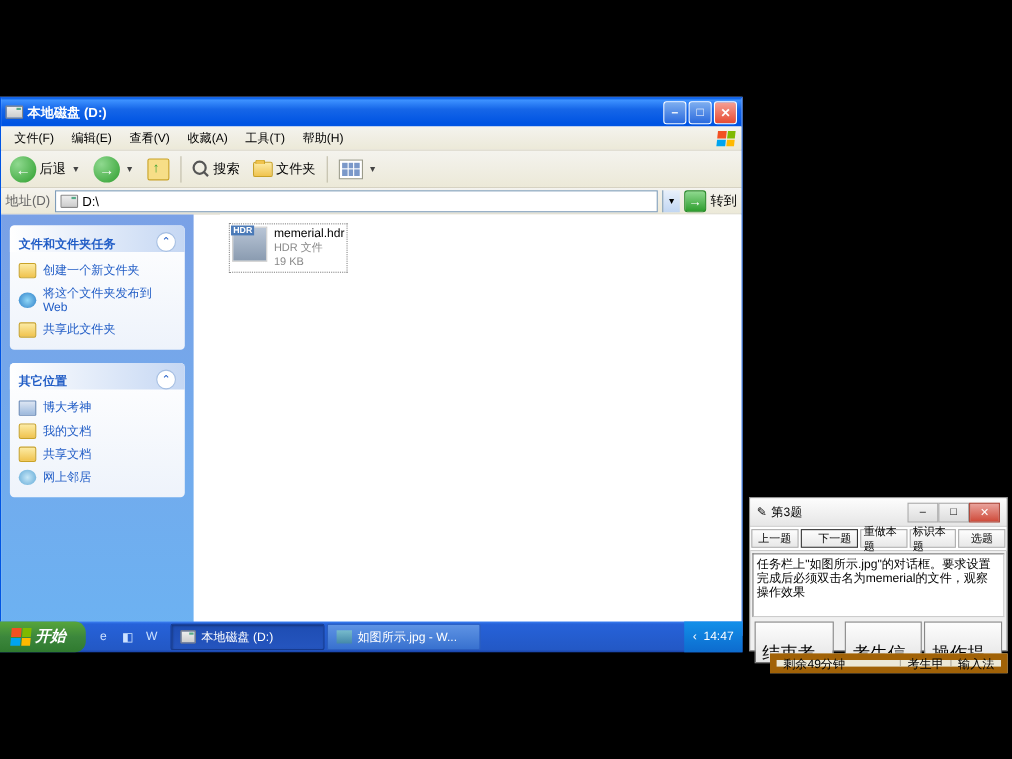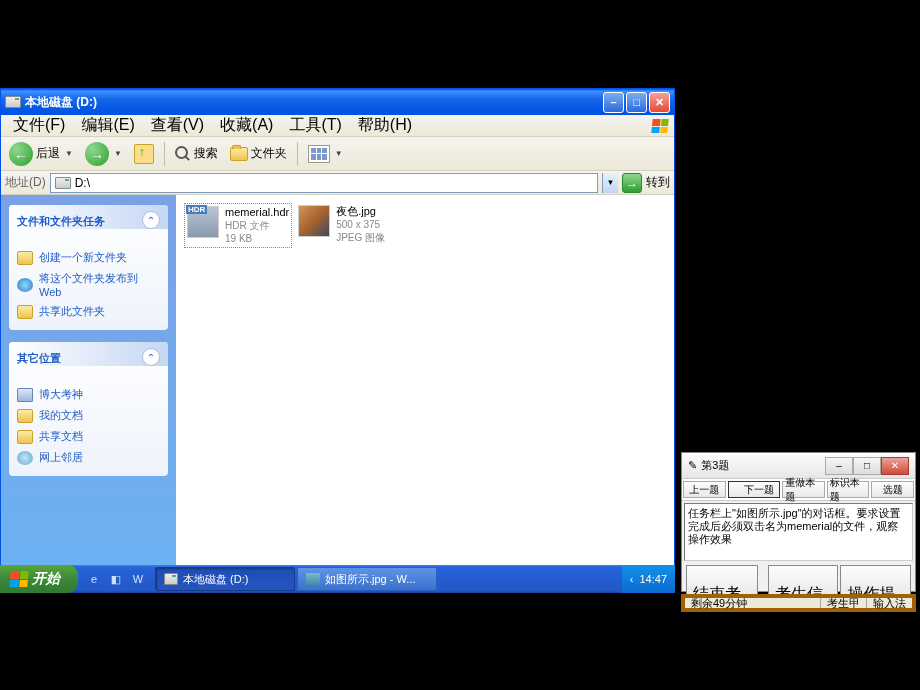--- a/index.html
+++ b/index.html
@@ -16,21 +16,21 @@
   height: 26px; background: linear-gradient(to bottom, #0058e6 0%, #3d91ff 8%, #1666e8 40%, #0054e3 88%, #0054e3 100%);
   display: flex; align-items: center; padding: 0 4px; color: #fff; font-size: 12px;
 }
 .title-icon { width: 16px; height: 16px; margin-right: 4px; display:flex; align-items:center; justify-content:center; }
 .title-text { flex: 1; font-weight: bold; }
 .win-btns { display: flex; gap: 2px; }
 .win-btn { width: 21px; height: 21px; border-radius: 3px; border: 1px solid #fff; display:flex; align-items:center; justify-content:center; font-size:11px; font-weight:bold; cursor:pointer;}
 .win-min, .win-max { background: linear-gradient(#7eaeef,#2a6ade); color:#fff; }
 .win-close { background: linear-gradient(#f5a095,#e74b32); color:#fff; }
 
-.menubar { height: 22px; background: linear-gradient(#f4f3ee,#ece9d8); border-bottom: 1px solid #d6d2c2; display:flex; align-items:center; padding: 0 4px; font-size: 16px; position:relative;}
+.menubar { height: 22px; background: linear-gradient(#f4f3ee,#ece9d8); border-bottom: 1px solid #d6d2c2; display:flex; align-items:center; padding: 0 4px; font-size: 11px; position:relative;}
 .menu-item { padding: 2px 8px; cursor:pointer; }
 .menubar-logo { position:absolute; right:2px; top:0; width:24px; height:22px; display:flex; align-items:center; justify-content:center;}
 .flag { width:16px; height:14px; display:grid; grid-template-columns:1fr 1fr; grid-template-rows:1fr 1fr; gap:1px; transform: skewX(-6deg);}
 .flag div:nth-child(1){background:#f25022;} .flag div:nth-child(2){background:#7fba00;}
 .flag div:nth-child(3){background:#00a4ef;} .flag div:nth-child(4){background:#ffb900;}
 
 .toolbar { height: 34px; background: linear-gradient(#f4f3ee,#ece9d8); border-bottom:1px solid #d6d2c2; display:flex; align-items:center; padding:0 4px; gap:4px; font-size:12px;}
 .tb-btn { display:flex; align-items:center; gap:3px; padding:2px 4px; border-radius:3px; cursor:pointer;}
 .nav-circle { width:24px; height:24px; border-radius:50%; display:flex; align-items:center; justify-content:center; color:#fff; font-size:14px; font-weight:bold;}
 .nav-back { background: radial-gradient(circle at 30% 30%, #8fd98f, #2e9e2e); }
@@ -55,29 +55,29 @@
 .addr-chev { width:16px; height:20px; background:linear-gradient(#e8f0fb,#c1d6f2); border-left:1px solid #7f9db9; display:flex; align-items:center; justify-content:center; font-size:8px; cursor:pointer;}
 .go-btn { width:20px; height:20px; background:linear-gradient(#8fd98f,#2e9e2e); border:1px solid #2a8a2a; border-radius:3px; display:flex; align-items:center; justify-content:center; color:#fff; cursor:pointer;}
 
 .explorer-body { display:flex; height: calc(100% - 106px); }
 
 .sidepanel { width:175px; background:linear-gradient(to bottom,#7aa1e6 0%, #6cb2f2 100%); padding:10px 8px; overflow:hidden;}
 .task-box { background:linear-gradient(#fff,#eef3fb); border-radius:4px; margin-bottom:12px; font-size:11px;}
 .task-header { background:linear-gradient(to right,#fff,#c5d7f3); height:24px; display:flex; align-items:flex-end; padding:0 8px; justify-content:space-between; border-radius:4px 4px 0 0; cursor:pointer;}
 .task-header span { color:#215dc6; font-weight:bold;}
 .collapse-btn { width:18px; height:18px; border-radius:50%; background:#fff; border:1px solid #a6bfe2; display:flex; align-items:center; justify-content:center; color:#215dc6; font-size:10px;}
-.task-body { padding:18px 8px 8px; }
+.task-body { padding:6px 8px 8px; }
 .task-link { display:flex; align-items:center; gap:6px; padding:3px 0; color:#215dc6; cursor:pointer; }
 .tl-icon { width:16px; height:14px; flex-shrink:0; }
 .ic-folder { background:linear-gradient(#fceba4,#f0c34e); border:1px solid #c9a227; border-radius:2px;}
 .ic-globe { background:radial-gradient(circle,#8fd6f7,#2d7ec7); border-radius:50%;}
 .ic-computer { background:linear-gradient(#dde6f3,#9db9dd); border:1px solid #6687b5; border-radius:1px;}
 .ic-nethood { background:radial-gradient(circle,#c5e6f7,#5fa8d6); border-radius:50%; position:relative;}
 
-.content-area { flex:1; background:#fff; padding:8px; display:flex; align-items:flex-start; gap:4px; position:relative;}
+.content-area { flex:1; background:#fff; padding:8px; display:flex; align-items:flex-start; gap:36px; position:relative;margin-left:24px;}
 .file-item { display:flex; gap:6px; align-items:flex-start; padding:2px; cursor:pointer;}
 .thumb { width:32px; height:32px; border:1px solid #ccc; display:flex; align-items:center; justify-content:center; font-size:8px; color:#fff;}
 .thumb.hdr { background:linear-gradient(#b8c5d6,#8a9bb0); position:relative;}
 .thumb.hdr::before { content:"HDR"; position:absolute; top:-2px; left:-2px; background:#4a7ab8; color:#fff; font-size:8px; padding:0 2px; font-weight:bold;}
 .thumb.jpg { background:linear-gradient(135deg,#d4945b 0%, #a8632e 50%, #3a4a5e 100%);}
 .file-info { font-size:11px; line-height:13px;}
 .file-name { color:#000;}
 .file-meta { color:#888; font-size:10px;}
 
 .watermark { position:absolute; right:12px; bottom:12px; text-align:right; color:#bbb; font-size:11px; pointer-events:none;}
@@ -104,21 +104,21 @@
 .q-btn { width:28px; height:18px; background:linear-gradient(#f5f5f5,#ddd); border:1px solid #aaa; display:flex; align-items:center; justify-content:center; font-size:10px; cursor:pointer;}
 .q-btn.close { background:linear-gradient(#e9a39c,#cf4b3a); color:#fff; border-color:#a83a2c;}
 .quiz-nav { height:22px; display:flex; border-bottom:1px solid #ccc; background:#fff;}
 .quiz-nav-btn { flex:1; border:1px solid #aaa; margin:2px 1px; background:linear-gradient(#fdfdfd,#e8e8e8); font-size:10px; display:flex; align-items:center; justify-content:center; cursor:pointer; padding:0 2px;}
 .quiz-nav-btn.curr { border:1px solid #333;padding-left:12px;}
 .quiz-body { height:58px; background:#fff; border:1px inset #ccc; margin:2px; padding:3px; overflow-y:scroll; font-size:11px; line-height:13px;}
 .quiz-footer { height:24px; display:flex; gap:10px; padding:2px 4px; justify-content:space-between;}
 .qf-btn { border:1px solid #888; background:linear-gradient(#fdfdfd,#e4e4e4); padding:18px 6px; font-size:16px; cursor:pointer;}
 
 
-.bottom-status { position:absolute; right:4px; bottom:78px; width:235px; height:18px; background:#ece9d8; border:4px solid #a16207; display:flex; font-size:11px;}
+.bottom-status { position:absolute; right:4px; bottom:78px; width:216px; height:18px; background:#ece9d8; border:6px solid #a16207; display:flex; font-size:11px;}
 .bs-cell { border-right:1px solid #aca899; padding:1px 6px; display:flex; align-items:center;}
 .bs-cell:last-child{border-right:none;}
 
 ::-webkit-scrollbar { width:16px;}
 ::-webkit-scrollbar-track { background:#f0f0f0;}
 ::-webkit-scrollbar-thumb { background:#c8c8c8; border:1px solid #a0a0a0;}
 </style>
 </head>
 <body>
 
@@ -254,28 +254,20 @@
 
       <div class="content-area">
         <div class="file-item" style="border:1px dotted #888;">
           <div class="thumb hdr"></div>
           <div class="file-info">
             <div class="file-name">memerial.hdr</div>
             <div class="file-meta">HDR 文件</div>
             <div class="file-meta">19 KB</div>
           </div>
         </div>
-        <div class="file-item">
-          <div class="thumb jpg"></div>
-          <div class="file-info">
-            <div class="file-name">夜色.jpg</div>
-            <div class="file-meta">500 x 375</div>
-            <div class="file-meta">JPEG 图像</div>
-          </div>
-        </div>
 
       </div>
     </div>
   </div>
 
   <div class="taskbar">
     <div class="start-btn">
       <div class="start-logo">
           <div></div>
           <div></div>

